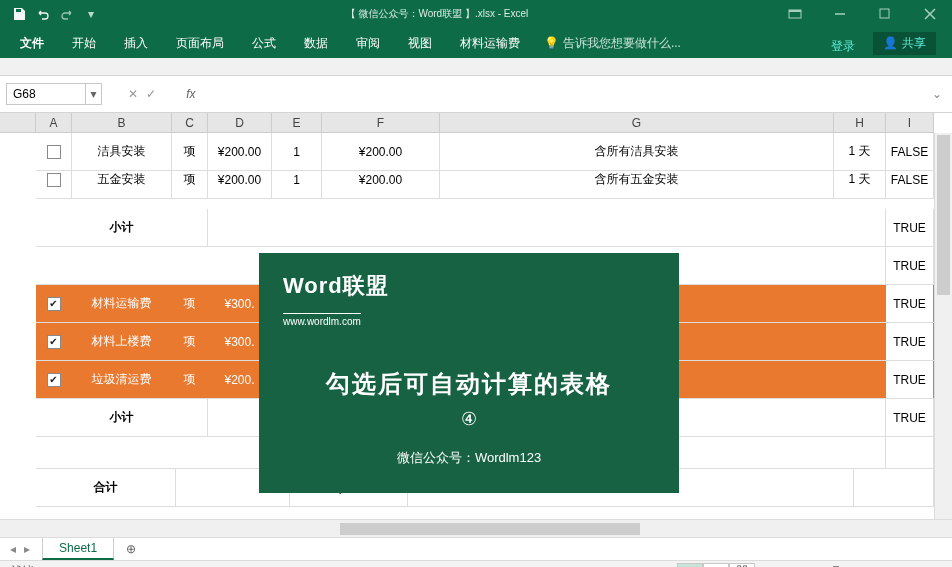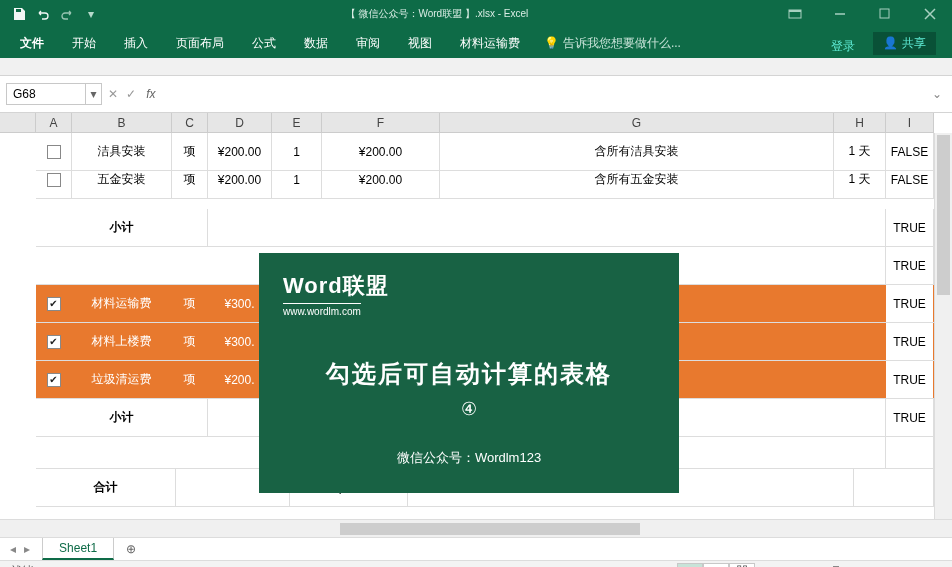--- a/index.html
+++ b/index.html
@@ -10,21 +10,21 @@
 .title-txt{flex:1;text-align:center;color:#d9ece4;font-size:10px}
 .winbtns{display:flex}
 .winbtn{width:45px;height:28px;display:flex;align-items:center;justify-content:center;color:#a7d0c0}
 .ribbon-tabs{height:30px;background:#0e6b47;display:flex;align-items:center;padding:0 6px;gap:0}
 .tab{color:#fff;padding:0 14px;height:30px;display:flex;align-items:center}
 .tab.file{background:#0e6b47;font-weight:bold}
 .tell-me{color:#c8e3d8;padding:0 10px;display:flex;align-items:center;gap:4px}
 .ribbon-right{margin-left:auto;display:flex;align-items:flex-end;gap:18px;color:#5eead4;padding-right:10px}
 .share-btn{background:#095137;padding:3px 10px;display:flex;align-items:center;gap:4px}
 .ribbon-area{height:18px;background:#f1f1f1;border-bottom:1px solid #d4d4d4}
-.formula-bar{height:30px;background:#fff;display:flex;align-items:center;border-bottom:1px solid #d4d4d4;padding:18px 6px;gap:2px}
+.formula-bar{height:30px;background:#fff;display:flex;align-items:center;border-bottom:1px solid #d4d4d4;padding:18px 6px;gap:22px}
 .name-box{display:flex;align-items:center;border:1px solid #c8c8c8;height:22px}
 .name-input{width:78px;padding:0 6px;border:none;outline:none;background:#fff}
 .name-dd{width:16px;height:100%;display:flex;align-items:center;justify-content:center;border-left:1px solid #c8c8c8;color:#666}
 .fx-btns{display:flex;gap:8px;color:#999;padding:0 4px}
 .fx-label{color:#666;font-style:italic;padding:0 4px}
 .formula-input{flex:1;height:22px;border:none;outline:none}
 .fbar-dd{width:18px;display:flex;align-items:center;justify-content:center;color:#888}
 .sheet-area{position:relative;height:424px;overflow:hidden;background:#fff}
 .corner{position:absolute;left:0;top:0;width:36px;height:20px;background:#e6e6e6;border-right:1px solid #ccc;border-bottom:1px solid #ccc}
 .col-headers{position:absolute;left:36px;top:0;right:18px;height:20px;display:flex;background:#e6e6e6;border-bottom:1px solid #ccc}
@@ -51,21 +51,21 @@
 .st-add{width:22px;height:22px;display:flex;align-items:center;justify-content:center;color:#666;margin-left:6px}
 .status-bar{height:22px;background:#f3f3f3;border-top:1px solid #dcdcdc;display:flex;align-items:center;padding:0 10px;color:#555}
 .status-right{margin-left:auto;display:flex;align-items:center;gap:8px}
 .view-btns{display:flex}
 .vbtn{width:26px;height:18px;border:1px solid #c8c8c8;display:flex;align-items:center;justify-content:center;background:#fff}
 .vbtn.active{background:#c8e3d8}
 .zoom-slider{width:110px;height:4px;background:#c8c8c8;position:relative}
 .zoom-slider::after{content:"";position:absolute;left:50%;top:-4px;width:6px;height:12px;background:#888}
 .overlay{position:absolute;left:259px;top:140px;width:420px;height:240px;background:#186244;color:#fff;padding:18px 24px;display:flex;flex-direction:column}
 .ov-logo{font-size:22px;font-weight:bold;letter-spacing:1px}
-.ov-url{font-size:10px;border-top:1px solid #fff;display:inline-block;padding-top:2px;margin-top:2px}
+.ov-url{font-size:10px;border-top:1px solid #fff;display:inline-block;padding-top:2px;margin-top:12px}
 .ov-title{font-size:24px;font-weight:bold;text-align:center;margin-top:40px;letter-spacing:2px}
 .ov-num{text-align:center;font-size:18px;margin-top:8px}
 .ov-sub{text-align:center;margin-top:auto;margin-bottom:8px;font-size:13px}
 </style>
 </head>
 <body>
 
 <div class="titlebar">
   <div class="qat">
     <div class="qat-btn">

